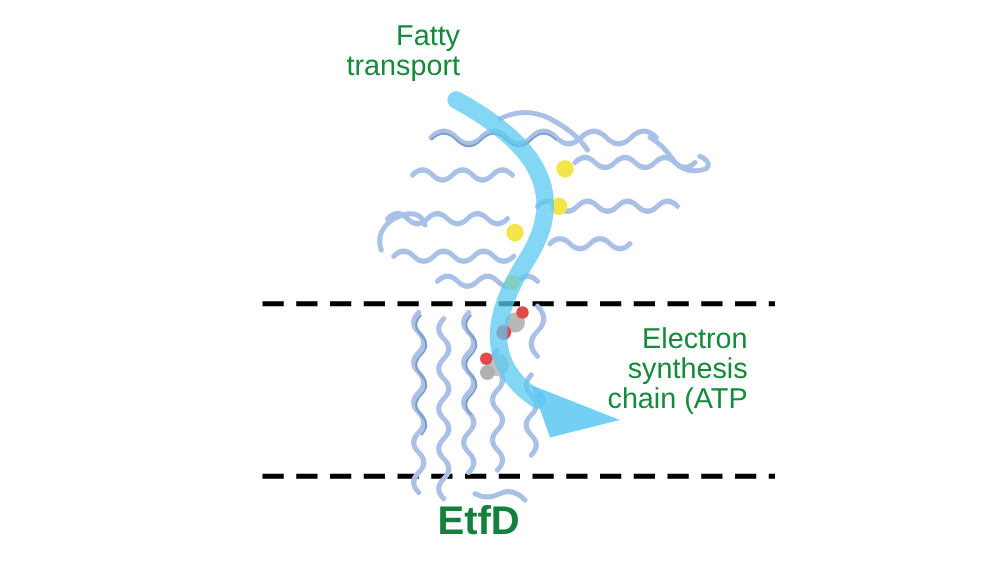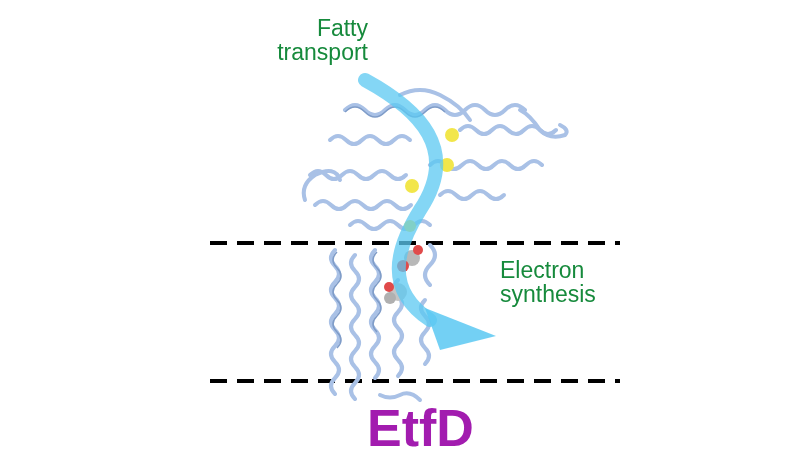--- a/index.html
+++ b/index.html
@@ -1,21 +1,21 @@
 <!DOCTYPE html>
 <html><head>
 <meta charset="utf-8">
 <style>
   html, body { margin:0; padding:0; background:#ffffff; }
   body { width:800px; height:466px; position:relative; overflow:hidden; font-family:"Liberation Sans", sans-serif; }
   .label { position:absolute; font-weight:normal; line-height:24px; }
   .green { color:#168a3c; font-size:23px; }
   #fa-label { right:432px; top:16px; text-align:right; }
-  #etc-label { left:500px; top:258px; text-align:left; }
-  #title { position:absolute; left:350px; top:398px; font-size:52px; font-weight:bold; color:#a21caf; letter-spacing:0px;margin-left:17px; }
+  #etc-label { left:486px; top:258px; text-align:right; }
+  #title { position:absolute; left:350px; top:398px; font-size:32px; font-weight:bold; color:#15803d; letter-spacing:0px; }
   svg { position:absolute; left:0; top:0; }
 </style>
 </head>
 <body>
 
 <svg width="800" height="466">
 
   <line x1="210" y1="243" x2="620" y2="243" stroke="#000" stroke-width="4" stroke-dasharray="17,10"></line>
   <line x1="210" y1="381" x2="620" y2="381" stroke="#000" stroke-width="4" stroke-dasharray="17,10"></line>
 
@@ -67,15 +67,16 @@
 </svg>
 
 <div id="fa-label" class="label green">
   <div>Fatty</div>
   <div>transport</div>
 </div>
 
 <div id="etc-label" class="label green">
   <div>Electron</div>
   <div>synthesis</div>
+  <div>chain (ATP</div>
 </div>
 
 <div id="title">EtfD</div>
 
 </body></html>

